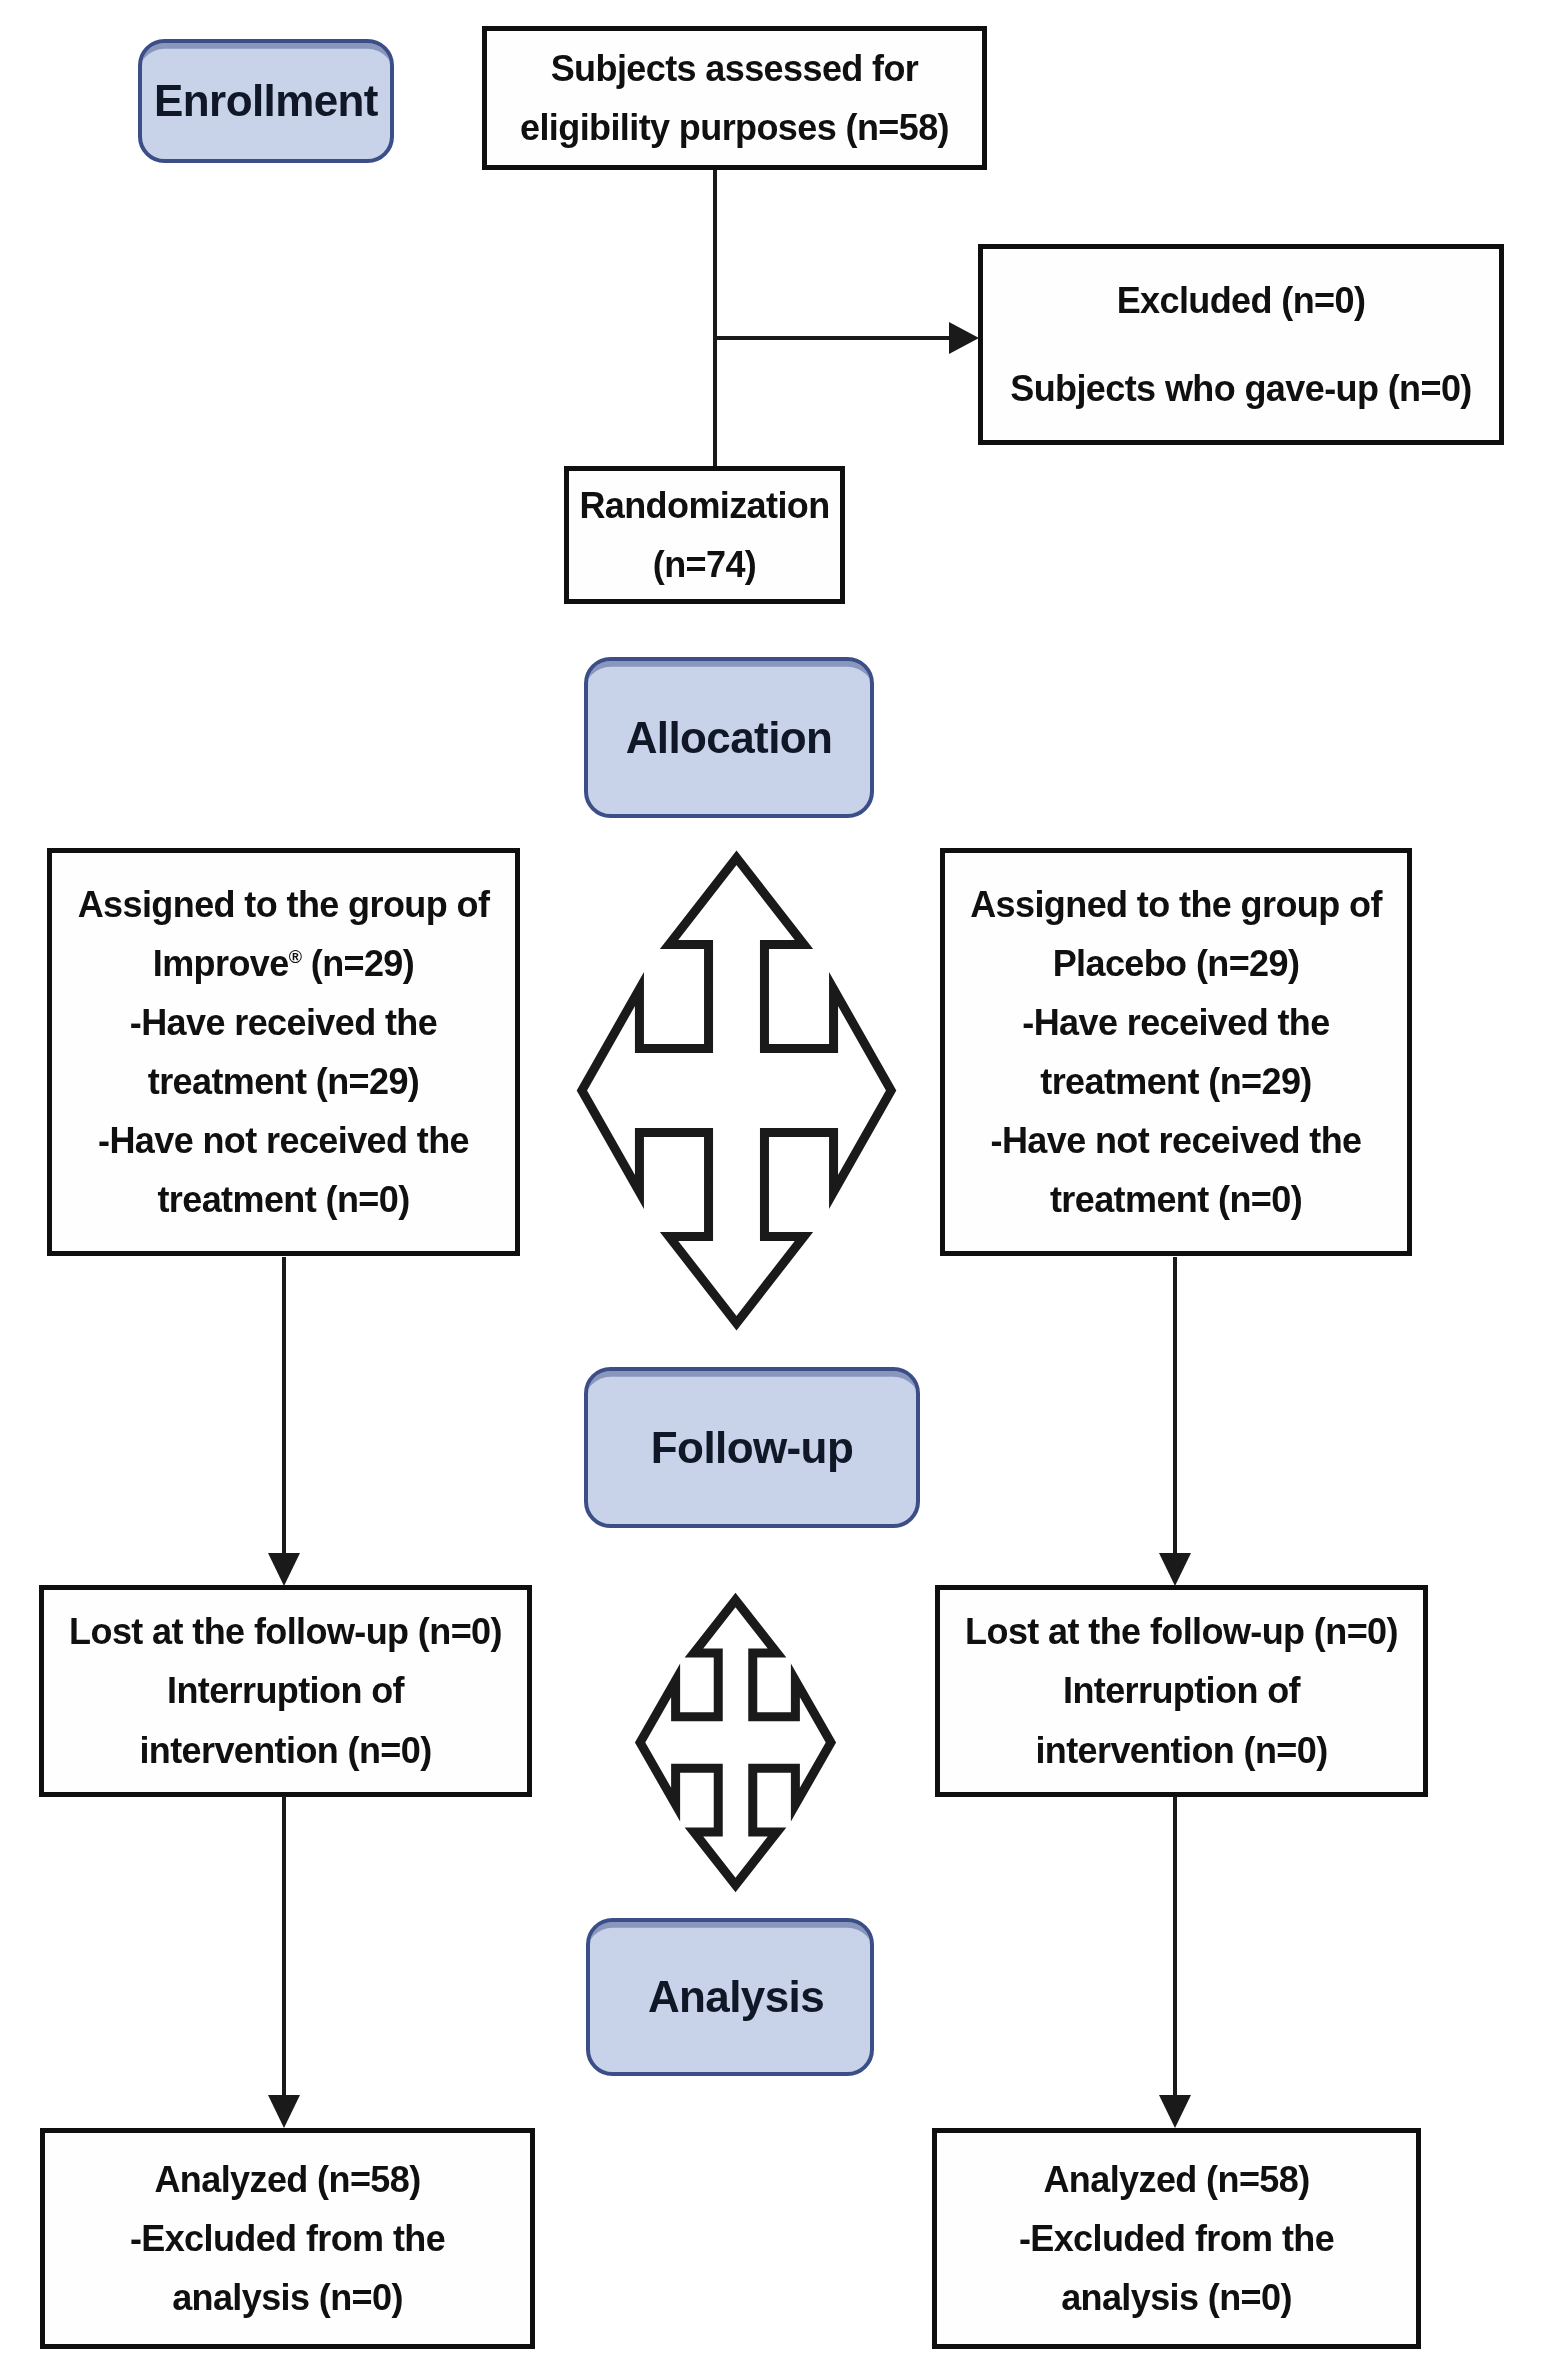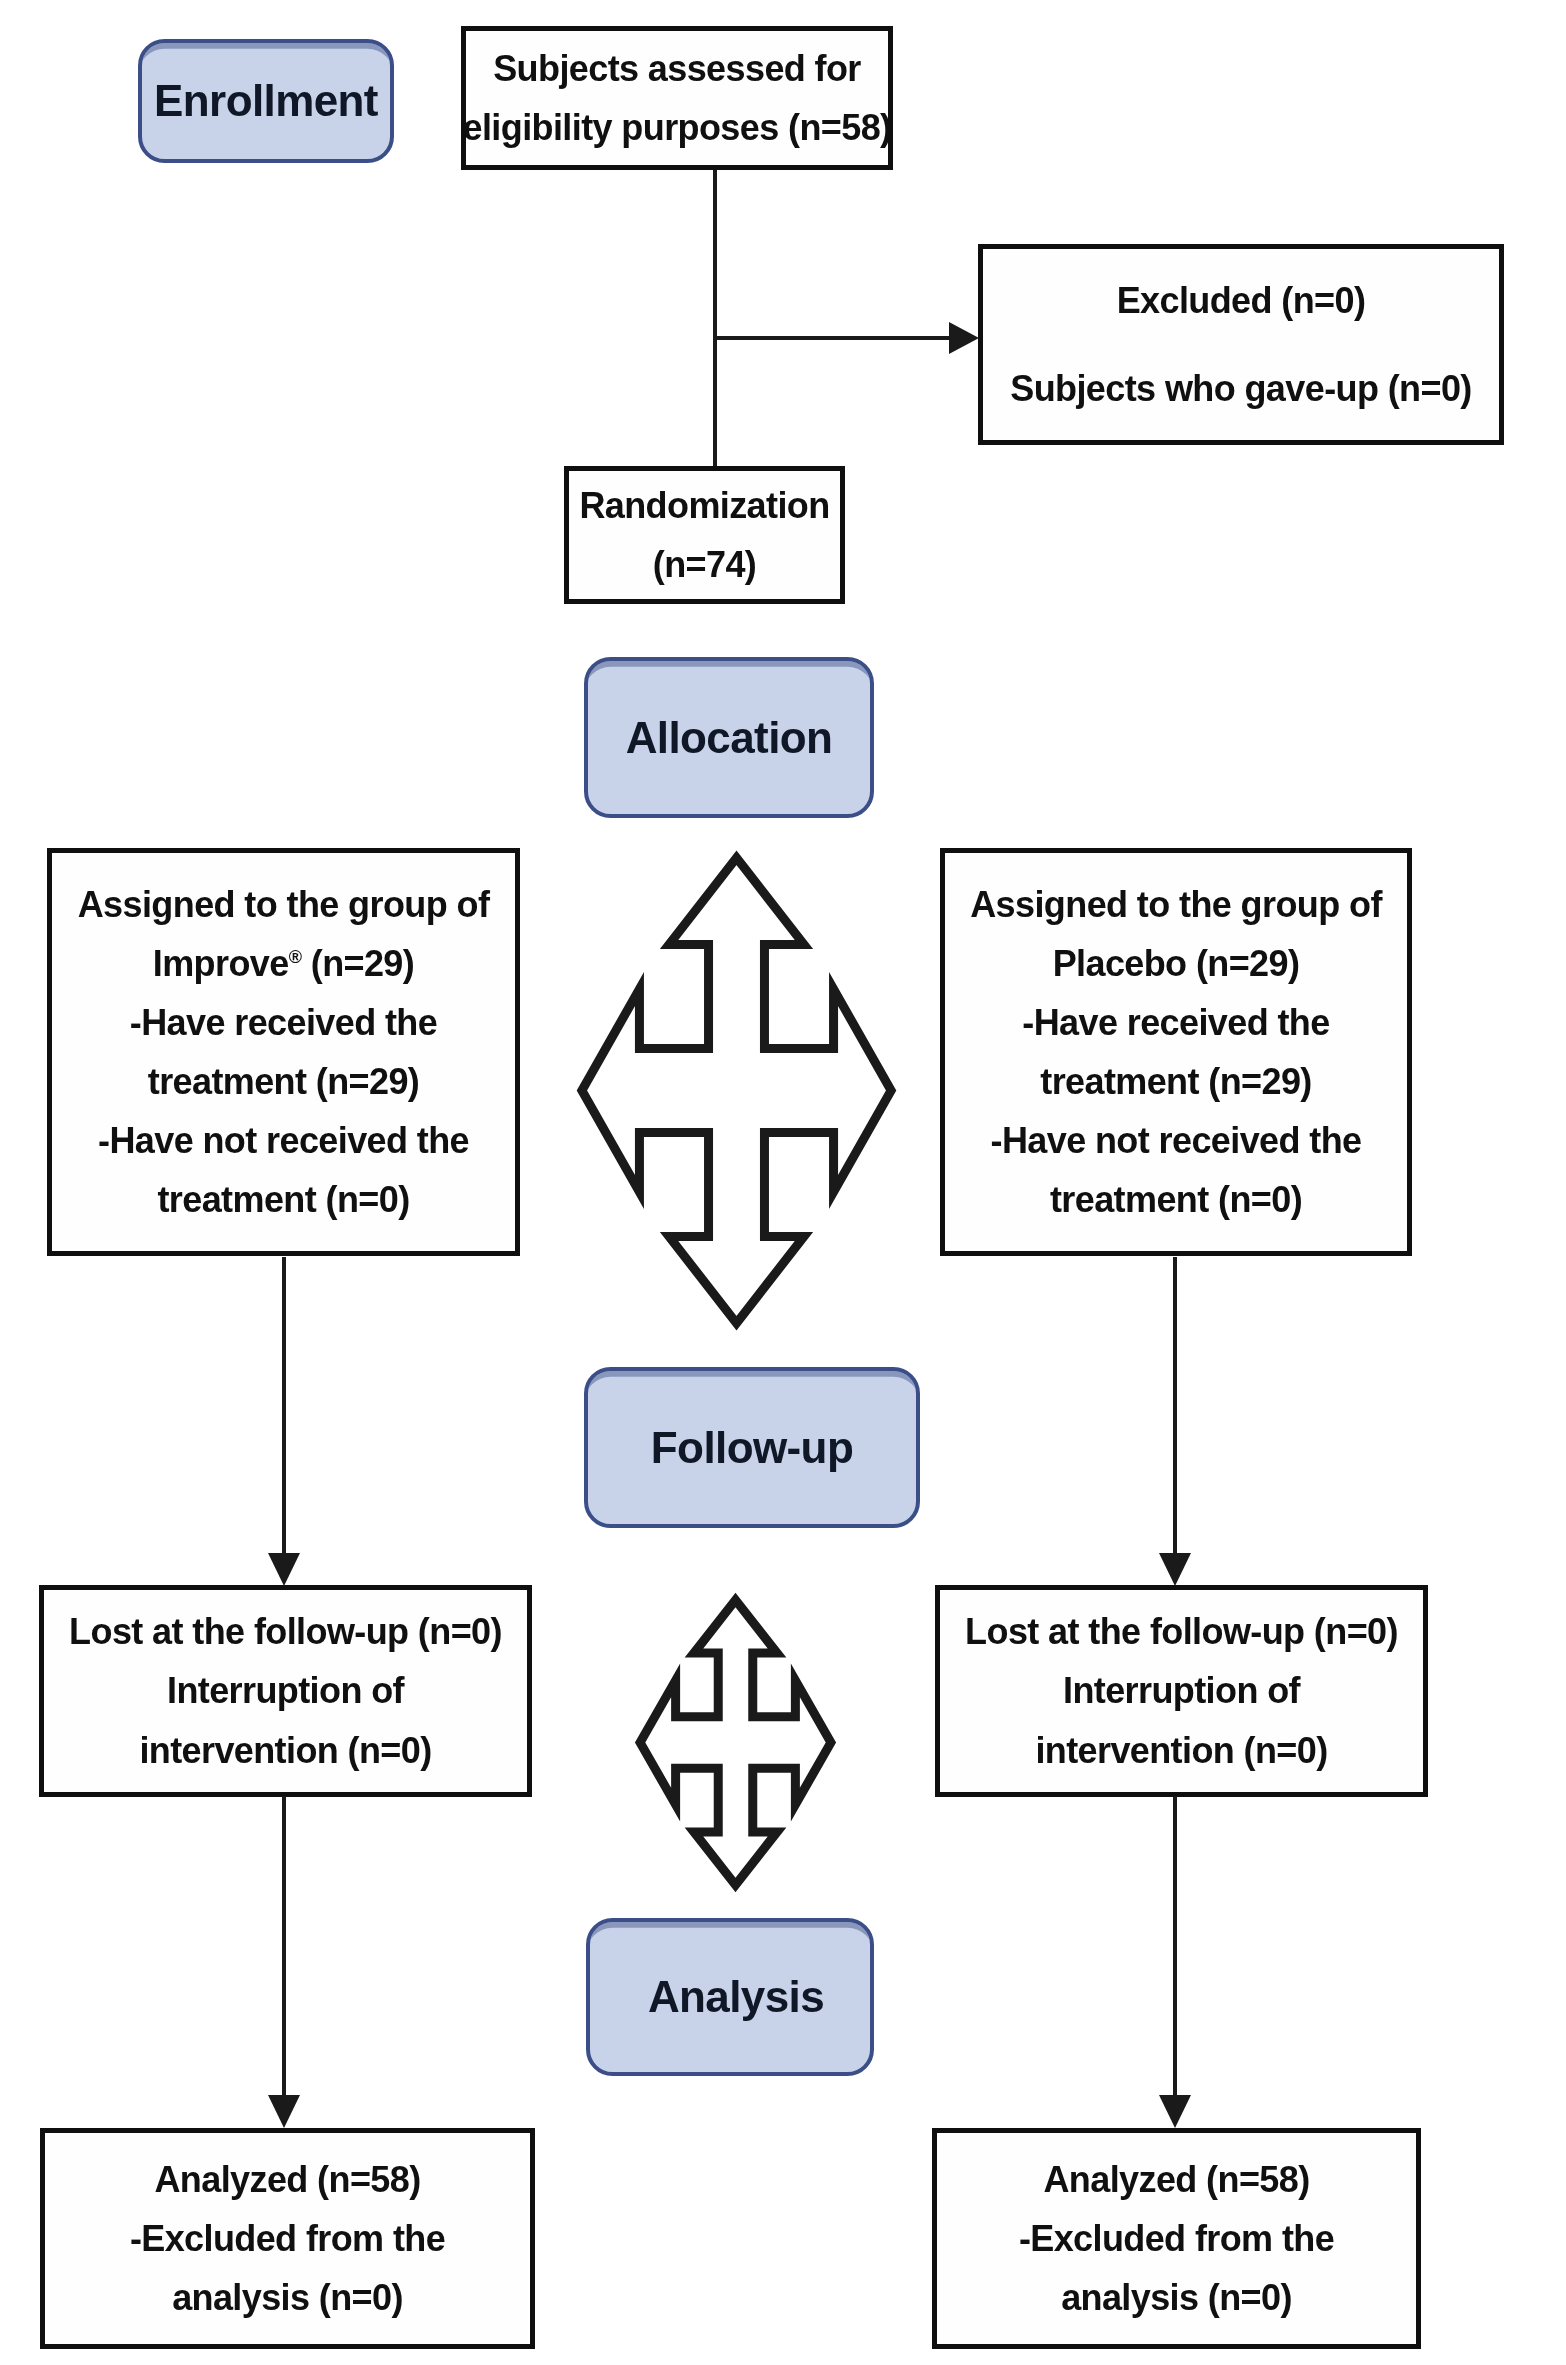--- a/index.html
+++ b/index.html
@@ -58,21 +58,21 @@
 <div class="canvas">
 
   <div class="stage" style="left:138px;top:39px;width:256px;height:124px;">Enrollment</div>
 
   <div class="stage" style="left:584px;top:657px;width:290px;height:161px;">Allocation</div>
 
   <div class="stage" style="left:584px;top:1367px;width:336px;height:161px;">Follow-up</div>
 
   <div class="stage" style="left:586px;top:1918px;width:288px;height:158px;padding-left:12px;">Analysis</div>
 
-  <div class="wbox" style="left:461px;top:26px;width:432px;height:144px;">
+  <div class="wbox" style="left:482px;top:26px;width:505px;height:144px;">
     <div class="bline">Subjects assessed for</div>
     <div class="bline">eligibility purposes (n=58)</div>
   </div>
 
   <div class="wbox" style="left:978px;top:244px;width:526px;height:201px;gap:28px;">
     <div class="bline">Excluded (n=0)</div>
     <div class="bline">Subjects who gave-up (n=0)</div>
   </div>
 
   <div class="wbox" style="left:564px;top:466px;width:281px;height:138px;text-align:center;">

